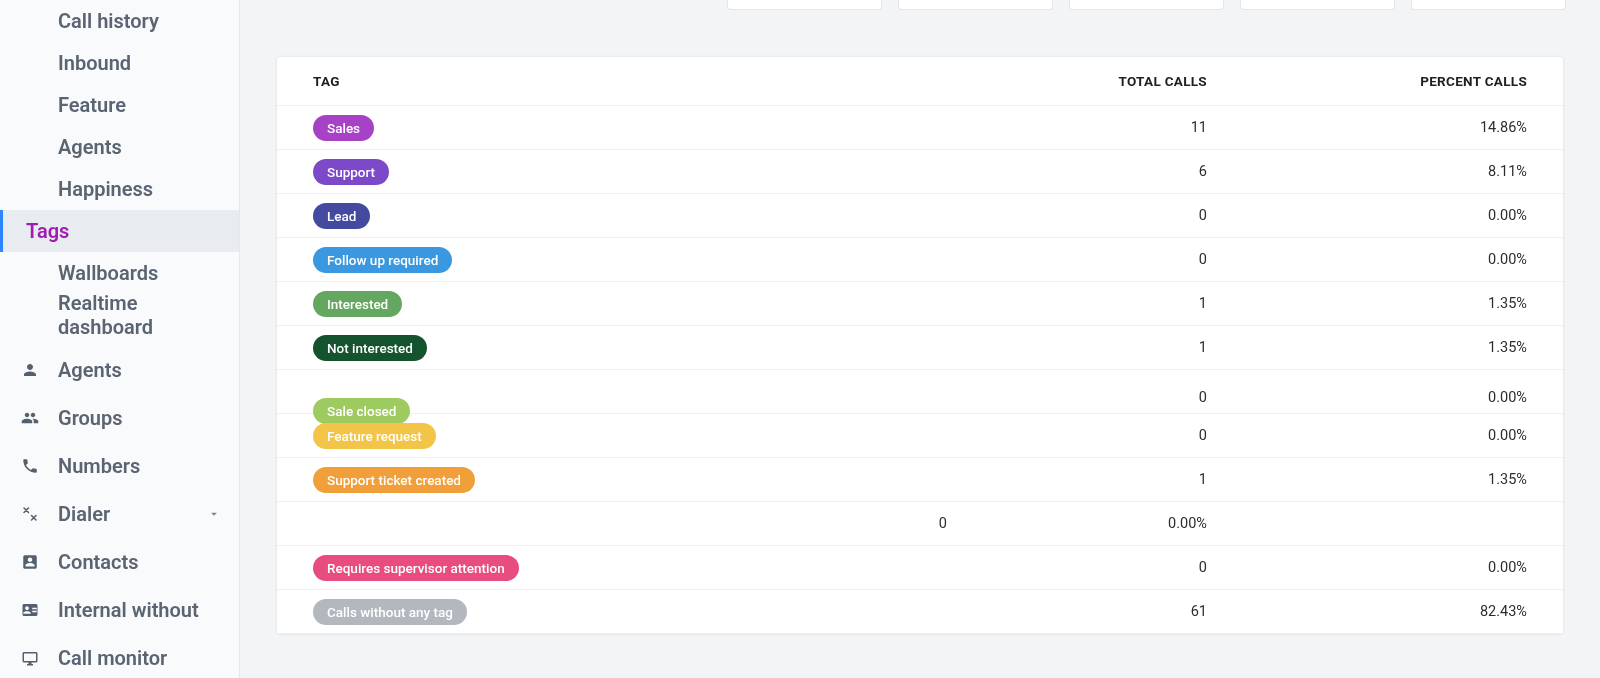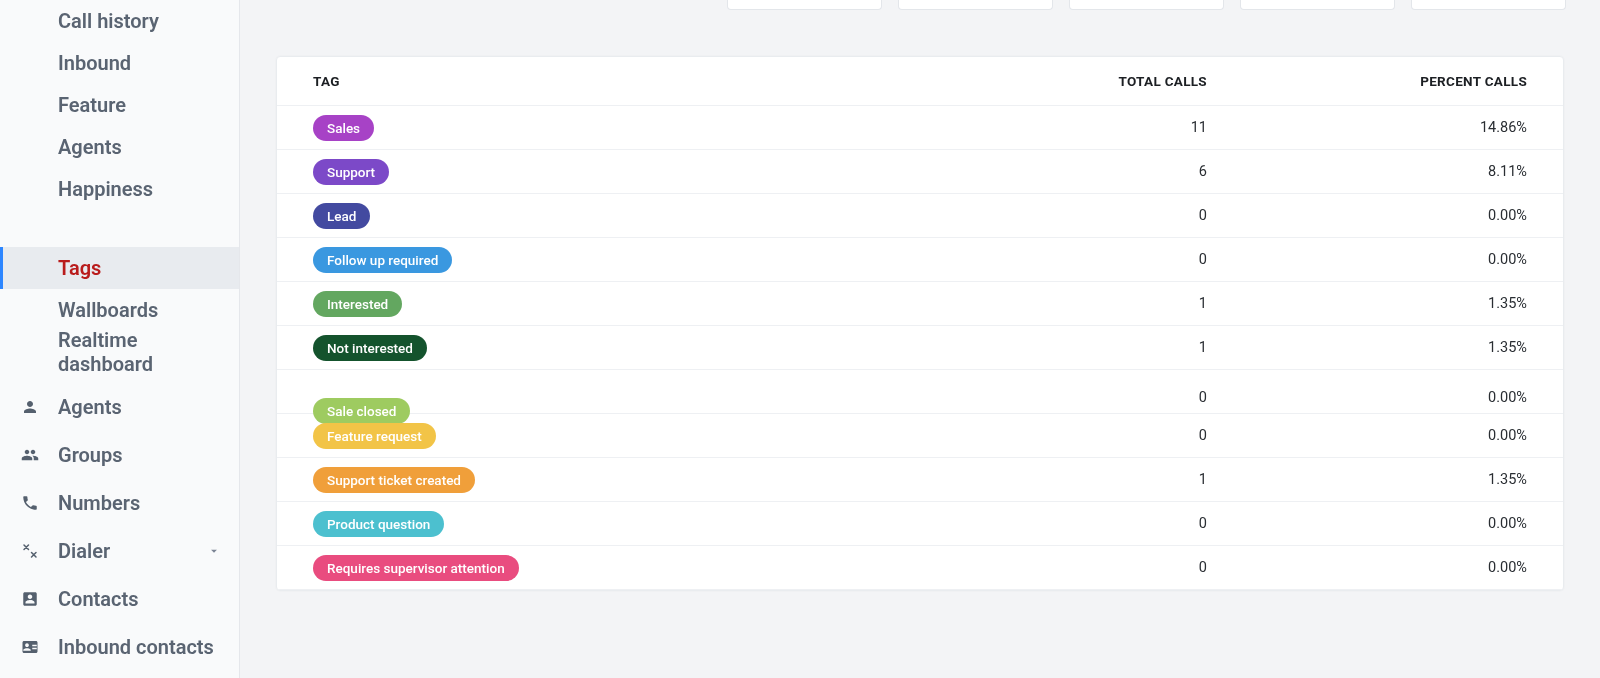--- a/index.html
+++ b/index.html
@@ -40,24 +40,23 @@
     left: 20px;
     width: 20px;
     height: 20px;
     display: flex;
     align-items: center;
     justify-content: center;
     color: #55606e;
   }
   .nav-item.active {
     background: #e8ebef;
-    color: #b91c1c;
+    color: #a21caf;
     border-left: 3px solid #2d86ff;
-    padding-left: 55px;
-    margin-top: 37px;
+    padding-left: 23px;
   }
   .nav-item .chevron {
     margin-left: auto;
     color: #7b8494;
   }
   svg { display: block; }
 
   
   .main {
     flex: 1;
@@ -196,21 +195,21 @@
             </svg>
           </span>
           <span>Contacts</span>
         </li>
         <li class="nav-item" style="height: 48px;">
           <span class="icon">
             <svg width="18" height="18" viewBox="0 0 24 24" fill="currentColor">
               <path d="M20 4H4c-1.1 0-2 .9-2 2v12c0 1.1.9 2 2 2h16c1.1 0 2-.9 2-2V6c0-1.1-.9-2-2-2zM8 7c1.38 0 2.5 1.12 2.5 2.5S9.38 12 8 12s-2.5-1.12-2.5-2.5S6.62 7 8 7zm5 10H3v-1c0-1.67 3.33-2.5 5-2.5s5 .83 5 2.5v1zm8-2h-6v-2h6v2zm0-4h-6V9h6v2z"></path>
             </svg>
           </span>
-          <span>Inbound contacts</span>
+          <span>Internal without</span>
         </li>
         <li class="nav-item" style="height: 48px;">
           <span class="icon">
             <svg width="18" height="18" viewBox="0 0 24 24" fill="currentColor">
               <path d="M20 4H4c-1.1 0-2 .9-2 2v10c0 1.1.9 2 2 2h6v2H8v2h8v-2h-2v-2h6c1.1 0 2-.9 2-2V6c0-1.1-.9-2-2-2zm0 12H4V6h16v10z"></path>
             </svg>
           </span>
           <span>Call monitor</span>
         </li>
       </ul>
@@ -271,25 +270,29 @@
             <div class="td"><span class="tag-pill" style="background: rgb(242, 196, 71);">Feature request</span></div>
             <div class="td center">0</div>
             <div class="td center">0.00%</div>
           </div>
           <div class="tbody-row">
             <div class="td"><span class="tag-pill" style="background: rgb(240, 159, 58);">Support ticket created</span></div>
             <div class="td center">1</div>
             <div class="td center">1.35%</div>
           </div>
           <div class="tbody-row">
-            <div class="td"><span class="tag-pill" style="background: rgb(76, 192, 207);">Product question</span></div>
             <div class="td center">0</div>
             <div class="td center">0.00%</div>
           </div>
           <div class="tbody-row">
             <div class="td"><span class="tag-pill" style="background: rgb(233, 76, 127);">Requires supervisor attention</span></div>
             <div class="td center">0</div>
             <div class="td center">0.00%</div>
+          </div>
+          <div class="tbody-row">
+            <div class="td"><span class="tag-pill" style="background: rgb(178, 184, 190);">Calls without any tag</span></div>
+            <div class="td center">61</div>
+            <div class="td center">82.43%</div>
           </div>
         </div>
     </div>
   </main>
 </div>
 
 </body></html>

